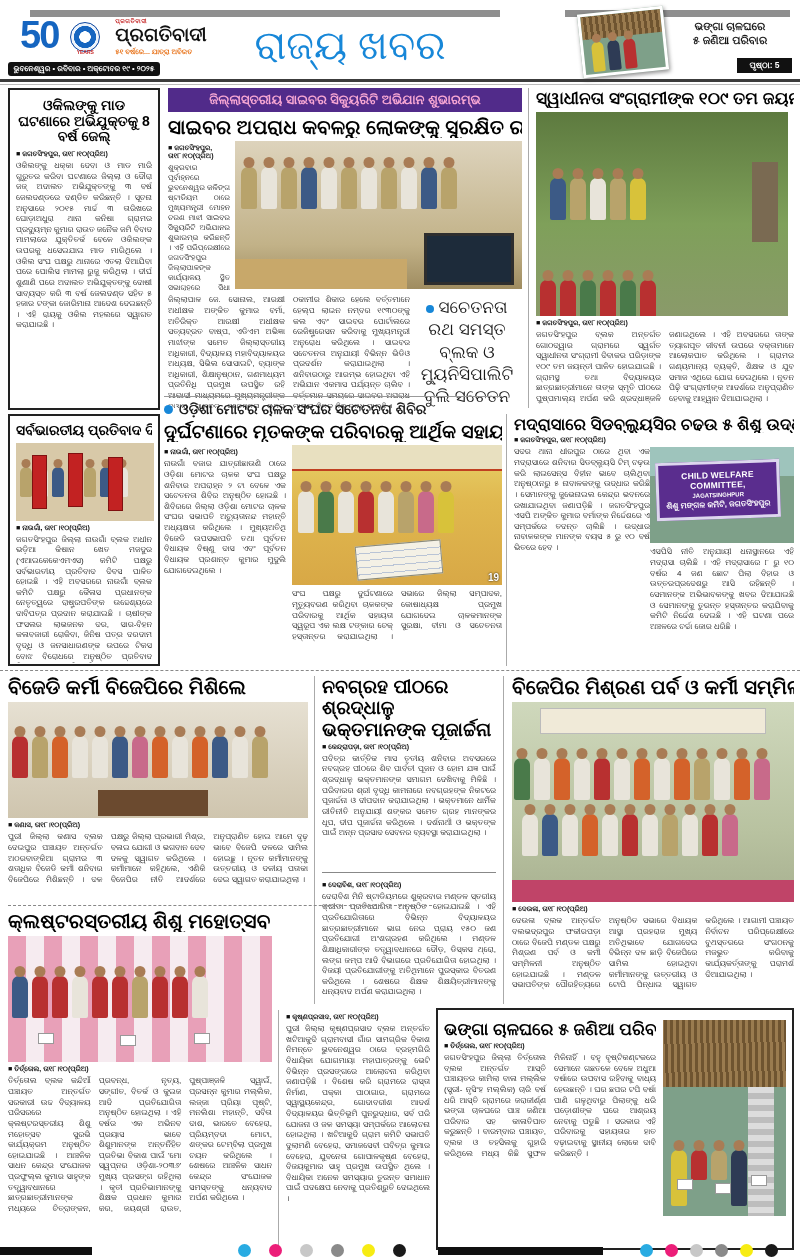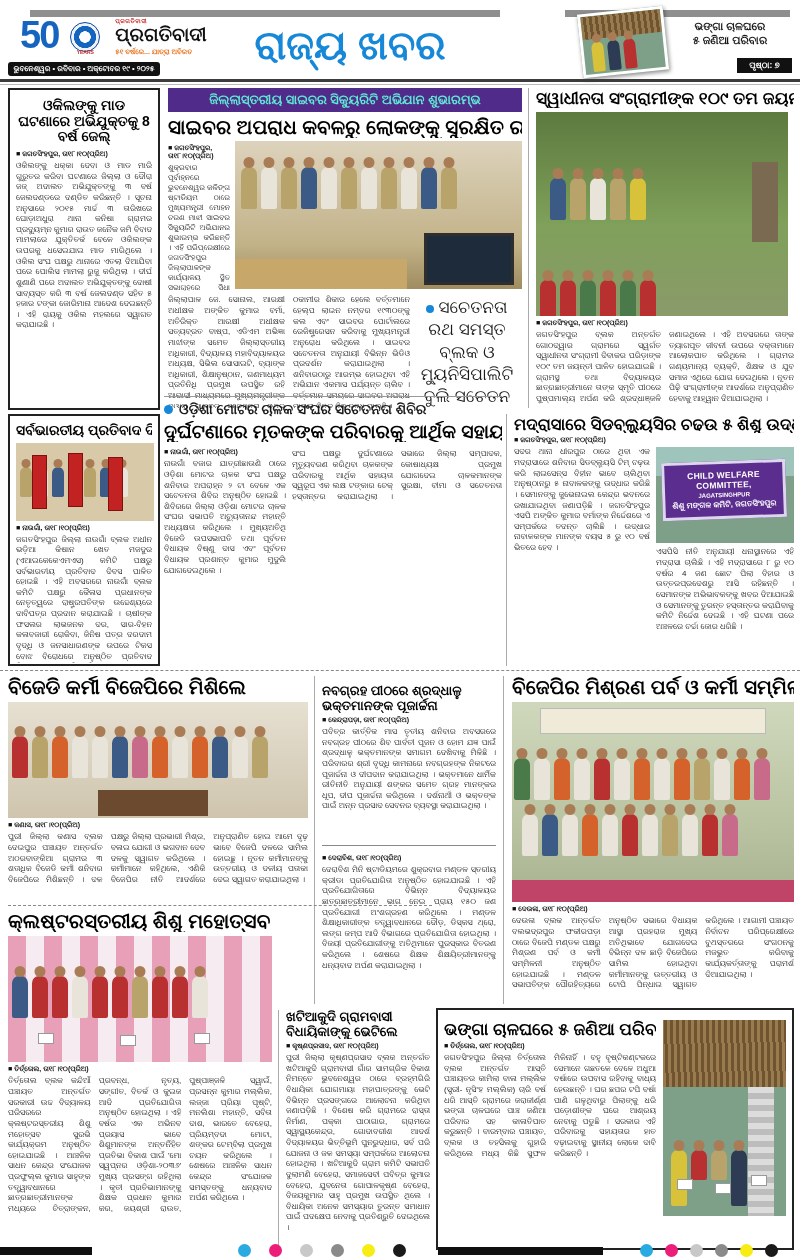--- a/index.html
+++ b/index.html
@@ -14,37 +14,37 @@
   .logo-emblem{width:30px;height:30px;border-radius:50%;margin-top:4px;
      background:radial-gradient(circle at 50% 50%, #fff 0 28%, #1565c0 30% 55%, #eef4fb 57% 72%, #1565c0 74%);border:1px solid #0d47a1}
   .logo-right{display:flex;flex-direction:column;margin-left:3px}
   .logo-top{font-size:6px;color:#c62828;font-weight:bold;letter-spacing:.5px}
   .logo-name{font-size:19px;font-weight:bold;color:#111;line-height:1.05}
   .logo-tag{font-size:7px;color:#e8731a;font-weight:bold;margin-top:3px}
   .years-label{font-size:5px;color:#c62828;font-weight:bold;margin-top:-3px;text-align:center}
   .datebar{position:absolute;left:8px;top:62px;width:152px;height:14px;background:#111;color:#fff;
      font-size:7.5px;font-weight:bold;text-align:center;line-height:14px;border-radius:3px;overflow:hidden}
   .section-title{position:absolute;left:175px;top:18px;width:350px;height:55px;display:flex;align-items:center;justify-content:center;
-     font-size:40px;font-weight:bold;color:#1787d8;overflow:hidden;white-space:nowrap}
+     font-size:40px;font-weight:normal;color:#1787d8;overflow:hidden;white-space:nowrap}
   .teaser-photo{position:absolute;left:580px;top:10px;width:86px;height:64px;background:#7ea089;border:3px solid #fff;
      box-shadow:1px 2px 4px rgba(0,0,0,.45);transform:rotate(-6deg);overflow:hidden}
   .teaser-cap{position:absolute;left:670px;top:20px;width:120px;font-size:11px;font-weight:bold;text-align:center;line-height:1.25}
   .page-badge{position:absolute;left:737px;top:58px;width:55px;height:15px;background:#111;color:#fff;
      font-size:8.5px;font-weight:bold;text-align:center;line-height:15px}
   .header-rule{position:absolute;left:0;top:79px;width:800px;height:3px;background:#3c3c3c}
   .header-rule2{position:absolute;left:0;top:84px;width:800px;height:1px;background:#bbb}
   
   .art{position:absolute;overflow:hidden}
   .boxed{border:2px solid #222;padding:6px}
   h2,h3{color:#000;line-height:1.12;font-weight:700;overflow:hidden}
   .byline{font-size:7px;font-weight:bold;color:#111;margin:3px 0}
   .body{font-size:8px;line-height:1.33;text-align:justify;color:#1c1c1c;overflow:hidden}
   .cols2{column-count:2;column-gap:8px}
   .cols3{column-count:3;column-gap:8px}
-  .kicker-purple{height:24px;background:#512b8a;color:#5eead4;font-size:13px;font-weight:bold;
+  .kicker-purple{height:24px;background:#512b8a;color:#f9a8d4;font-size:13px;font-weight:bold;
       display:flex;align-items:center;justify-content:center;overflow:hidden;white-space:nowrap}
   .kicker-blue{height:22px;background:#1e3a99;color:#fff;font-size:13px;font-weight:bold;
       display:flex;align-items:center;justify-content:center;overflow:hidden;white-space:nowrap;margin:0 4px}
   .dot-kicker{display:flex;align-items:center;gap:6px;font-size:14px;font-weight:bold;border-top:1px solid #999;padding-top:4px;overflow:hidden;white-space:nowrap}
   .bluedot{width:9px;height:9px;border-radius:50%;background:#1787d8;flex:0 0 auto}
   .pullquote{border-bottom:1px solid #444;padding:2px 0 5px;overflow:hidden}
   .pullquote .pq-text{font-size:17px;font-weight:normal;text-align:center;line-height:1.3}
   .pq-dot{width:8px;height:8px;border-radius:50%;background:#1787d8;display:inline-block;margin-right:4px}
   .subhead-box{font-size:11.5px;font-weight:bold;border-top:1px solid #333;border-bottom:1px solid #333;
       padding:4px 0;margin:4px 0;text-align:left;break-inside:avoid;line-height:1.25}
@@ -110,21 +110,21 @@
     <div class="crowd sm" style="left:8px;bottom:2px">
       <span class="p c-ye"></span>
         <span class="p c-nv"></span>
         <span class="p c-rd"></span>
     </div>
   </div>
   <div class="teaser-cap">
     <div>ଭଙ୍ଗା ଚାଳଘରେ</div>
     <div>୫ ଜଣିଆ ପରିବାର</div>
   </div>
-  <div class="page-badge">ପୃଷ୍ଠା: ୭</div>
+  <div class="page-badge">ପୃଷ୍ଠା: 5</div>
   <div class="header-rule"></div>
   <div class="header-rule2"></div>
 
   <article class="art boxed" style="left:8px;top:88px;width:152px;height:322px">
     <h2 style="font-size:14px;text-align:center;margin:2px 0 5px">ଓକିଲଙ୍କୁ ମାଡ ଘଟଣାରେ ଅଭିଯୁକ୍ତକୁ 8 ବର୍ଷ ଜେଲ୍</h2>
     <div class="byline">■ ଜଗତସିଂହପୁର, ତା୧୮।୧୦(ପ୍ରିଅ)</div>
     <div class="body" style="height:250px">ଓକିଲଙ୍କୁ ଧକ୍କା ଦେବା ଓ ମାଡ ମାରି ଗୁରୁତର କରିବା ଘଟଣାରେ ଜିଲ୍ଲା ଓ ଦୌରା ଜଜ୍ ଅଦାଲତ ଅଭିଯୁକ୍ତଙ୍କୁ ୩ ବର୍ଷ ଜେଲଦଣ୍ଡରେ ଦଣ୍ଡିତ କରିଛନ୍ତି । ସୂଚନା ଅନୁସାରେ ୨୦୧୫ ମାର୍ଚ୍ଚ ୩ ତାରିଖରେ ଘୋଡ଼ାଅଧୁରା ଥାନା କନିଷା ଗ୍ରାମର ପ୍ରଦ୍ୟୁମ୍ନ କୁମାର ରାଉତ ଜନୈକ ଜମି ବିବାଦ ମାମଲାରେ ଯୁକ୍ତିତର୍କ ବେଳେ ଓକିଲଙ୍କ ଉପରକୁ ଧସେଇଯାଇ ମାଡ ମାରିଥିଲେ । ଓକିଲ ସଂଘ ପକ୍ଷରୁ ଥାନାରେ ଏତଲା ଦିଆଯିବା ପରେ ପୋଲିସ ମାମଲା ରୁଜୁ କରିଥିଲା । ଦୀର୍ଘ ଶୁଣାଣି ପରେ ଅଦାଲତ ଅଭିଯୁକ୍ତଙ୍କୁ ଦୋଷୀ ସାବ୍ୟସ୍ତ କରି ୩ ବର୍ଷ ଜେଲଦଣ୍ଡ ସହିତ ୫ ହଜାର ଟଙ୍କା ଜୋରିମାନା ଆଦେଶ ଦେଇଛନ୍ତି । ଏହି ରାୟକୁ ଓକିଲ ମହଲରେ ସ୍ୱାଗତ କରାଯାଇଛି ।</div>
   </article>
 
   <article class="art" style="left:168px;top:88px;width:354px;height:320px">
@@ -216,29 +216,44 @@
       <span class="bluedot"></span>
       <span>ଓଡ଼ିଶା ମୋଟର ଚାଳକ ସଂଘର ସଚେତନତା ଶିବିର</span>
     </div>
     <h2 style="font-size:19px;margin:3px 0 3px;white-space:nowrap">ଦୁର୍ଘଟଣାରେ ମୃତକଙ୍କ ପରିବାରକୁ ଆର୍ଥିକ ସହାୟତା</h2>
     <div style="display:flex;gap:6px">
       <div style="width:122px;flex:0 0 auto">
         <div class="byline">■ ନାଉଗାଁ, ତା୧୮।୧୦(ପ୍ରିଅ)</div>
         <div class="body" style="height:168px">ନାଉଗାଁ ବଜାର ଯାତ୍ରୀଛାଉଣି ଠାରେ ଓଡ଼ିଶା ମୋଟର ଚାଳକ ସଂଘ ପକ୍ଷରୁ ଶନିବାର ଅପରାହ୍ନ ୨ ଟା ବେଳେ ଏକ ସଚେତନତା ଶିବିର ଅନୁଷ୍ଠିତ ହୋଇଛି । ଶିବିରରେ ଜିଲ୍ଲା ଓଡ଼ିଶା ମୋଟର ଚାଳକ ସଂଘର ସଭାପତି ଅଚ୍ୟୁତାନନ୍ଦ ମହାନ୍ତି ଅଧ୍ୟକ୍ଷତା କରିଥିଲେ । ମୁଖ୍ୟଅତିଥି ବିଜେଡି ଉପସଭାପତି ତଥା ପୂର୍ବତନ ବିଧାୟକ ବିଷ୍ଣୁ ଦାସ ଏବଂ ପୂର୍ବତନ ବିଧାୟକ ପ୍ରଶାନ୍ତ କୁମାର ମୁଦୁଲି ଯୋଗଦେଇଥିଲେ ।</div>
       </div>
       <div style="flex:1">
+        <div class="photo yellowwall" style="width:100%;height:140px">
+          <div style="position:absolute;left:0;top:0;width:100%;height:26px;background:#e8e0c0;border-bottom:2px solid #c04020"></div>
+          <div class="crowd" style="left:6px;top:46px">
+            <span class="p c-wh"></span>
+              <span class="p c-gr"></span>
+              <span class="p c-wh"></span>
+              <span class="p c-rd"></span>
+              <span class="p c-wh"></span>
+              <span class="p c-kh"></span>
+              <span class="p c-pk"></span>
+              <span class="p c-ye"></span>
+          </div>
+          <div class="cheque" style="left:64px;bottom:8px;width:86px;height:34px"></div>
+          <div class="photo-badge">19</div>
+        </div>
         <div class="body cols2" style="height:60px;margin-top:4px">ସଂଘ ପକ୍ଷରୁ ଦୁର୍ଘଟଣାରେ ମୃତ୍ୟୁବରଣ କରିଥିବା ଚାଳକଙ୍କ ପରିବାରକୁ ଆର୍ଥିକ ସହାୟତା ସ୍ୱରୂପ ଏକ ଲକ୍ଷ ଟଙ୍କାର ଚେକ୍ ହସ୍ତାନ୍ତର କରାଯାଇଥିଲା । ସଭାରେ ଜିଲ୍ଲା ସମ୍ପାଦକ, କୋଷାଧ୍ୟକ୍ଷ ପ୍ରମୁଖ ଯୋଗଦେଇ ଚାଳକମାନଙ୍କ ସୁରକ୍ଷା, ବୀମା ଓ ସଚେତନତା ସମ୍ପର୍କରେ ବିସ୍ତୃତ ଆଲୋଚନା କରିଥିଲେ ।</div>
       </div>
     </div>
   </article>
 
   <article class="art" style="left:506px;top:414px;width:288px;height:252px;border-left:1px solid #aaa;padding-left:7px">
     <h2 style="font-size:16.5px;margin:1px 0 3px;white-space:nowrap">ମଦ୍ରାସାରେ ସିଡବ୍ଲ୍ୟୁସିର ଚଢଉ ୫ ଶିଶୁ ଉଦ୍ଧାର</h2>
     <div class="byline">■ ଜଗତସିଂହପୁର, ତା୧୮।୧୦(ପ୍ରିଅ)</div>
-    <div style="display:flex;gap:6px">
+    <div style="display:flex;">
       <div class="body" style="width:136px;height:204px;flex:0 0 auto">ସଦର ଥାନା ଧୀରପୁର ଠାରେ ଥିବା ଏକ ମଦ୍ରାସାରେ ଶନିବାର ସିଡବ୍ଲ୍ୟୁସି ଟିମ୍ ଚଢ଼ଉ କରି ଲାଇସେନ୍ସ ବିହୀନ ଭାବେ ଚାଲିଥିବା ଅନୁଷ୍ଠାନରୁ ୫ ନାବାଳକଙ୍କୁ ଉଦ୍ଧାର କରିଛି । ସେମାନଙ୍କୁ ଜୁଭେନାଇଲ କେନ୍ଦ୍ର ଭବନରେ ରଖାଯାଇଥିବା ଜଣାପଡ଼ିଛି । ଜଗତସିଂହପୁର ଏସପି ଅଙ୍କିତ କୁମାର ବର୍ମାଙ୍କ ନିର୍ଦ୍ଦେଶରେ ଏ ସମ୍ପର୍କରେ ତଦନ୍ତ ଚାଲିଛି । ଉଦ୍ଧାର ନାବାଳକଙ୍କ ମାନଙ୍କ ବୟସ ୫ ରୁ ୧୦ ବର୍ଷ ଭିତରେ ହେବ ।</div>
       <div style="flex:1">
         <div class="photo greenwall" style="width:100%;height:96px">
           <div class="cwc-sign" style="left:6px;top:14px;width:124px;height:58px">
             <div class="cwc-l1">CHILD WELFARE COMMITTEE,</div>
             <div class="cwc-l2">JAGATSINGHPUR</div>
             <div class="cwc-l3">ଶିଶୁ ମଙ୍ଗଳ କମିଟି, ଜଗତସିଂହପୁର</div>
           </div>
         </div>
         <div class="body" style="height:102px;margin-top:4px">ଏସପିସି ନୀତି ଅନୁଯାୟୀ ଧନାସ୍ଥାନରେ ଏହି ମଦ୍ରାସା ଚାଲିଛି । ଏହି ମଦ୍ରାସାରେ ୮ ରୁ ୧୦ ବର୍ଷର 4 ଜଣ ଛୋଟ ପିଲା ବିହାର ଓ ଉତ୍ତରପ୍ରଦେଶରୁ ଆସି ରହିଛନ୍ତି । ସେମାନଙ୍କ ଅଭିଭାବକଙ୍କୁ ଖବର ଦିଆଯାଇଛି ଓ ସେମାନଙ୍କୁ ତୁରନ୍ତ ହସ୍ତାନ୍ତର କରାଯିବାକୁ କମିଟି ନିର୍ଦ୍ଦେଶ ଦେଇଛି । ଏହି ଘଟଣା ପରେ ଅଞ୍ଚଳରେ ଚର୍ଚ୍ଚା ଜୋର ଧରିଛି ।</div>
@@ -267,21 +282,21 @@
           <span class="p c-kh"></span>
       </div>
       <div style="position:absolute;left:90px;bottom:2px;width:110px;height:26px;background:#6b4a2f"></div>
     </div>
     <div class="byline">■ କଣାସ, ତା୧୮।୧୦(ପ୍ରିଅ)</div>
     <div class="body cols3" style="height:82px">ପୁରୀ ଜିଲ୍ଲା କଣାସ ବ୍ଲକ ଦେଇପୁର ପଞ୍ଚାୟତ ଅନ୍ତର୍ଗତ ଅଠରବାଙ୍କିଆ ଗ୍ରାମର ୩ ଶତାଧିକ ବିଜେଡି କର୍ମୀ ଶନିବାର ବିଜେପିରେ ମିଶିଛନ୍ତି । ଦଳ ପକ୍ଷରୁ ଜିଲ୍ଲା ପ୍ରଭାରୀ ମିଶ୍ର, ବଳାଇ ଯୋଗୀ ଓ ଭଗବାନ ଦେବ ଦଳକୁ ସ୍ୱାଗତ କରିଥିଲେ । କର୍ମୀମାନେ କହିଥିଲେ, ଏଣିକି ବିଜେପିର ନୀତି ଆଦର୍ଶରେ ଅନୁପ୍ରାଣିତ ହୋଇ ଆମେ ଦୃଢ଼ ଭାବେ ବିଜେପି ଦଳରେ ସାମିଲ ହୋଇଛୁ । ନୂତନ କର୍ମୀମାନଙ୍କୁ ଉତ୍ତରୀୟ ଓ ଦଳୀୟ ପତାକା ଦେଇ ସ୍ୱାଗତ କରାଯାଇଥିଲା ।</div>
   </article>
 
   <div class="art" style="left:314px;top:676px;width:190px;height:328px;border-left:1px solid #aaa;border-right:1px solid #aaa;padding:0 7px">
     <article>
-      <h3 style="font-size:13px;margin:8px 0 3px">ନବଗ୍ରହ ପୀଠରେ ଶ୍ରଦ୍ଧାଳୁ ଭକ୍ତମାନଙ୍କ ପୂଜାର୍ଚ୍ଚନା</h3>
+      <h3 style="font-size:19px;margin:0 0 3px">ନବଗ୍ରହ ପୀଠରେ ଶ୍ରଦ୍ଧାଳୁ ଭକ୍ତମାନଙ୍କ ପୂଜାର୍ଚ୍ଚନା</h3>
       <div class="byline">■ କେନ୍ଦ୍ରାପଡ଼ା, ତା୧୮।୧୦(ପ୍ରିଅ)</div>
       <div class="body" style="height:112px">ପବିତ୍ର କାର୍ତ୍ତିକ ମାସ ତୃତୀୟ ଶନିବାର ଅବସରରେ ନବଗ୍ରହ ପୀଠରେ ଶିବ ପାର୍ବତୀ ପୂଜନ ଓ ହୋମ ଯଜ୍ଞ ପାଇଁ ଶ୍ରଦ୍ଧାଳୁ ଭକ୍ତମାନଙ୍କ ସମାଗମ ଦେଖିବାକୁ ମିଳିଛି । ପରିବାରର ଶ୍ରୀ ବୃଦ୍ଧି କାମନାରେ ନବଗ୍ରହଙ୍କ ନିକଟରେ ପୂଜାର୍ଚ୍ଚନା ଓ ଦୀପଦାନ କରାଯାଇଥିଲା । ଭକ୍ତମାନେ ଧାର୍ମିକ ରୀତିନୀତି ଅନୁଯାୟୀ ଶଙ୍କର ସମେତ ଗ୍ରହ ମାନଙ୍କର ଧୂପ, ଦୀପ ପୂଜାର୍ଚ୍ଚନା କରିଥିଲେ । ଦର୍ଶନାର୍ଥୀ ଓ ଭକ୍ତଙ୍କ ପାଇଁ ଅନ୍ନ ପ୍ରସାଦ ସେବନର ବ୍ୟବସ୍ଥା କରାଯାଇଥିଲା ।</div>
     </article>
     <article style="border-top:1px solid #888;margin-top:6px;padding-top:5px">
       <div class="byline">■ ଦେରାବିଶ, ତା୧୮।୧୦(ପ୍ରିଅ)</div>
       <div class="body" style="height:148px">ଦେରାବିଶ ମିନି ଷ୍ଟାଡିୟମରେ ଶୁକ୍ରବାର ମଣ୍ଡଳ ସ୍ତରୀୟ କ୍ରୀଡା ପ୍ରତିଯୋଗିତା ଅନୁଷ୍ଠିତ ହୋଇଯାଇଛି । ଏହି ପ୍ରତିଯୋଗିତାରେ ବିଭିନ୍ନ ବିଦ୍ୟାଳୟର ଛାତ୍ରଛାତ୍ରୀମାନେ ଭାଗ ନେଇ ପ୍ରାୟ ୧୫୦ ଜଣ ପ୍ରତିଯୋଗୀ ଅଂଶଗ୍ରହଣ କରିଥିଲେ । ମଣ୍ଡଳ ଶିକ୍ଷାଧିକାରୀଙ୍କ ତତ୍ତ୍ୱାବଧାନରେ ଦୌଡ଼, ଡିସ୍କସ ଥ୍ରୋ, ଲଙ୍ଗ ଜମ୍ପ ଆଦି ବିଭାଗରେ ପ୍ରତିଯୋଗିତା ହୋଇଥିଲା । ବିଜୟୀ ପ୍ରତିଯୋଗୀଙ୍କୁ ଅତିଥିମାନେ ପୁରସ୍କାର ବିତରଣ କରିଥିଲେ । ଶେଷରେ ଶିକ୍ଷକ ଶିକ୍ଷୟିତ୍ରୀମାନଙ୍କୁ ଧନ୍ୟବାଦ ଅର୍ପଣ କରାଯାଇଥିଲା ।</div>
     </article>
   </div>
 
   <article class="art" style="left:510px;top:676px;width:284px;height:330px;padding-left:2px">
@@ -344,21 +359,20 @@
       <div class="paper" style="left:186px;bottom:18px"></div>
     </div>
     <div class="byline">■ ତିର୍ତ୍ତୋଲ, ତା୧୮।୧୦(ପ୍ରିଅ)</div>
     <div class="body cols3" style="height:186px">
       <span>ତିର୍ତ୍ତୋଲ ବ୍ଲକ କନ୍ଦିଆଁ ପଞ୍ଚାୟତ ଅନ୍ତର୍ଗତ ସରକାରୀ ଉଚ୍ଚ ବିଦ୍ୟାଳୟ ପରିସରରେ କ୍ଲଷ୍ଟରସ୍ତରୀୟ ଶିଶୁ ମହୋତ୍ସବ ସୁରଭି କାର୍ଯ୍ୟକ୍ରମ ଅନୁଷ୍ଠିତ ହୋଇଯାଇଛି । ଆଞ୍ଚଳିକ ସାଧନ କେନ୍ଦ୍ର ସଂଯୋଜକ ପ୍ରଫୁଲ୍ଲ କୁମାର ସାହୁଙ୍କ ତତ୍ତ୍ୱାବଧାନରେ ଛାତ୍ରଛାତ୍ରୀମାନଙ୍କ ମଧ୍ୟରେ ଚିତ୍ରାଙ୍କନ, ପ୍ରବନ୍ଧ, ନୃତ୍ୟ, ସଙ୍ଗୀତ, ବିତର୍କ ଓ କୁଇଜ ଆଦି ପ୍ରତିଯୋଗିତା ଅନୁଷ୍ଠିତ ହୋଇଥିଲା ।</span>
       <span>ଏହି ବର୍ଷର ଏକ ଅଭିନବ ପ୍ରୟାସ ଭାବେ ଶିଶୁମାନଙ୍କ ଅନ୍ତର୍ନିହିତ ପ୍ରତିଭା ବିକାଶ ପାଇଁ 'ମୋ ସ୍ୱପ୍ନର ଓଡ଼ିଶା-୨୦୩୬' ମୁଖ୍ୟ ପ୍ରସଙ୍ଗ ରହିଥିଲା । କୃତୀ ପ୍ରତିଭାମାନଙ୍କୁ ଶିକ୍ଷକ ପ୍ରଧାନ କୁମାର କର, ଜୟଶ୍ରୀ ରାଉତ, ପୁଷ୍ପାଞ୍ଜଳି ସ୍ୱାଇଁ, ପ୍ରସନ୍ନ କୁମାର ମଲ୍ଲିକ, ଲଜ୍ଜା ପ୍ରିୟା ପୃଷ୍ଟି, ମନଲିଶା ମହାନ୍ତି, ସବିତା ଦାଶ, ଭାରତେ ବେହେରା, ପ୍ରିୟମ୍ବଦା ମୋଟା, ଶଙ୍କର ଟେମ୍ବିଲା ପ୍ରମୁଖ ଚୟନ କରିଥିଲେ । ଶେଷରେ ଆଞ୍ଚଳିକ ସାଧନ କେନ୍ଦ୍ର ସଂଯୋଜକ ସମସ୍ତଙ୍କୁ ଧନ୍ୟବାଦ ଅର୍ପଣ କରିଥିଲେ ।</span>
     </div>
   </article>
 
   <article class="art" style="left:278px;top:1010px;width:152px;height:246px;border-left:1px solid #aaa;padding-left:7px">
-    <h3 style="font-size:13px;margin:0 0 3px">ଖଟିଆକୁଦି ଗ୍ରାମବାସୀ ବିଧାୟିକାଙ୍କୁ ଭେଟିଲେ</h3>
     <div class="byline">■ କୃଷ୍ଣପ୍ରସାଦ, ତା୧୮।୧୦(ପ୍ରିଅ)</div>
     <div class="body" style="height:188px">ପୁରୀ ଜିଲ୍ଲା କୃଷ୍ଣପ୍ରସାଦ ବ୍ଲକ ଅନ୍ତର୍ଗତ ଖଟିଆକୁଦି ଗ୍ରାମବାସୀ ଗାଁର ସାମଗ୍ରିକ ବିକାଶ ନିମନ୍ତେ ଭୁବନେଶ୍ୱର ଠାରେ ବ୍ରହ୍ମଗିରି ବିଧାୟିକା ଯୋଗମାୟା ମହାପାତ୍ରଙ୍କୁ ଭେଟି ବିଭିନ୍ନ ପ୍ରସଙ୍ଗରେ ଆଲୋଚନା କରିଥିବା ଜଣାପଡ଼ିଛି । ବିଶେଷ କରି ଗ୍ରାମରେ ରାସ୍ତା ନିର୍ମାଣ, ପକ୍କା ପାଠାଗାର, ଗ୍ରାମରେ ସ୍ୱାସ୍ଥ୍ୟକେନ୍ଦ୍ର, ଗୋଦାବରୀଶ ଆଦର୍ଶ ବିଦ୍ୟାଳୟର ଭିତ୍ତିଭୂମି ପୁନରୁଦ୍ଧାର, ସର୍ବ ପରି ଯୋଜନା ଓ ଜଳ ସମସ୍ୟା ସମ୍ପର୍କରେ ଆଲୋଚନା ହୋଇଥିଲା । ଖଟିଆକୁଦି ଗ୍ରାମ କମିଟି ସଭାପତି ଦୁଲାମଣି ବେହେରା, ସମାଜସେବୀ ପବିତ୍ର କୁମାର ବେହେରା, ଯୁବନେତା ଗୋପାଳକୃଷ୍ଣ ବେହେରା, ବିଜୟକୁମାର ସାହୁ ପ୍ରମୁଖ ଉପସ୍ଥିତ ଥିଲେ । ବିଧାୟିକା ଅନେକ ସମସ୍ୟାର ତୁରନ୍ତ ସମାଧାନ ପାଇଁ ପଦକ୍ଷେପ ନେବାକୁ ପ୍ରତିଶ୍ରୁତି ଦେଇଥିଲେ ।</div>
   </article>
 
   <article class="art boxed" style="left:436px;top:1008px;width:358px;height:242px">
     <div style="display:flex;gap:7px;margin-top:4px">
       <div style="width:212px;flex:0 0 auto">
         <h2 style="font-size:17px;margin:0 0 3px;white-space:nowrap">ଭଙ୍ଗା ଚାଳଘରେ ୫ ଜଣିଆ ପରିବାର</h2>
         <div class="byline">■ ତିର୍ତ୍ତୋଲ, ତା୧୮।୧୦(ପ୍ରିଅ)</div>
         <div class="body cols2" style="height:164px">ଜଗତସିଂହପୁର ଜିଲ୍ଲା ତିର୍ତ୍ତୋଲ ବ୍ଲକ ଅନ୍ତର୍ଗତ ଆସ୍ତି ପଞ୍ଚାୟତର କାମିଲା ବାଳା ମଲ୍ଲିକ (ସ୍ତ୍ରୀ- ନୃସିଂହ ମଲ୍ଲିକ) ଚାରି ବର୍ଷ ଧରି ଆସ୍ତି ଗ୍ରାମରେ ଜରାଜୀର୍ଣ୍ଣ ଭଙ୍ଗା ଚାଳଘରେ ପାଞ୍ଚ ଜଣିଆ ପରିବାର ସହ କାଳାତିପାତ କରୁଛନ୍ତି । ବାରମ୍ବାର ପଞ୍ଚାୟତ, ବ୍ଲକ ଓ ତହସିଲକୁ ଗୁହାରି କରିଥିଲେ ମଧ୍ୟ କିଛି ସୁଫଳ ମିଳିନାହିଁ । ବହୁ ବୃଷ୍ଟିକଣ୍ଟକରେ ସେମାନେ ଗଛତଳେ ବେଳେ ଅଧୁଆ ବର୍ଷାରେ ଉପବାସ ରହିବାକୁ ବାଧ୍ୟ ହେଉଛନ୍ତି । ଘର ଛପର ଟପି ବର୍ଷା ପାଣି ଗଳୁଥିବାରୁ ପିଲାଙ୍କୁ ଧରି ପଡ଼ୋଶୀଙ୍କ ଘରେ ଆଶ୍ରୟ ନେବାକୁ ପଡୁଛି । ସରକାର ଏହି ପରିବାରକୁ ସହାୟତାର ହାତ ବଢ଼ାଇବାକୁ ସ୍ଥାନୀୟ ଲୋକେ ଦାବି କରିଛନ୍ତି ।</div>

